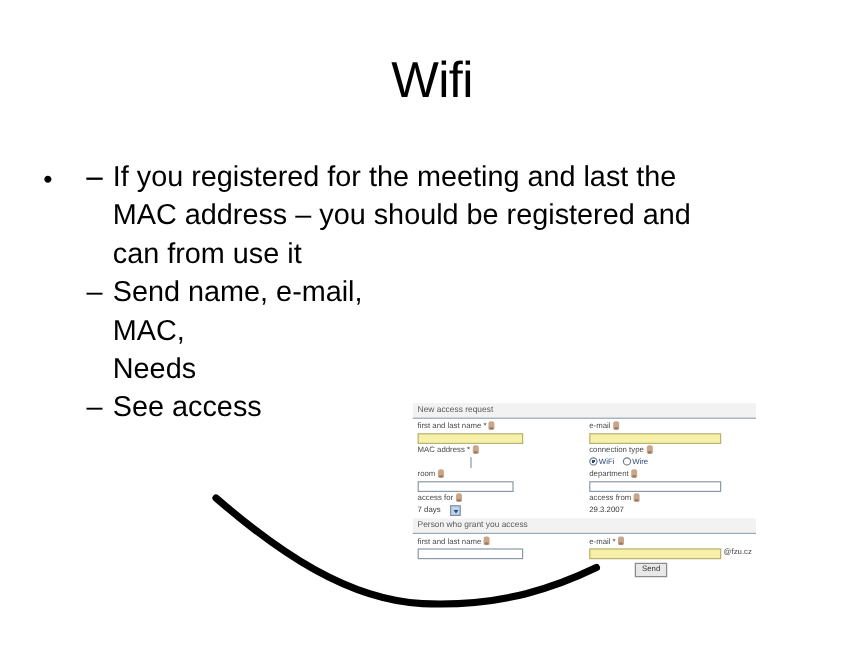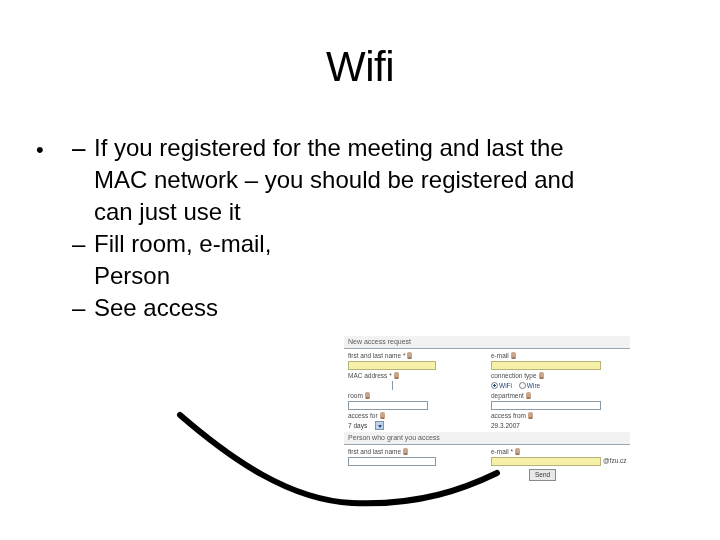--- a/index.html
+++ b/index.html
@@ -209,28 +209,29 @@
     <span class="marker">•</span>
   </div>
 
   <div class="bullet-l2">
     <span class="marker">–</span>
   </div>
 
   <div class="bullet-l2">
     <span class="marker">–</span>
     <span class="wrap-line">If you registered for the meeting and last the</span>
-    <span class="wrap-line">MAC network – you should be registered and</span>
-    <span class="wrap-line">can just use it</span>
+    <span class="wrap-line">MAC address – you should be registered and</span>
+    <span class="wrap-line">can from use it</span>
   </div>
 
   <div class="bullet-l2 narrow-col">
     <span class="marker">–</span>
-    <span class="wrap-line">Fill room, e-mail,</span>
-    <span class="wrap-line">Person</span>
+    <span class="wrap-line">Send name, e-mail,</span>
+    <span class="wrap-line">MAC,</span>
+    <span class="wrap-line">Needs</span>
   </div>
 
   <div class="bullet-l2">
     <span class="marker">–</span>
     <span>See access</span>
   </div>
 
 </div>
 
 <div class="form-shot">

